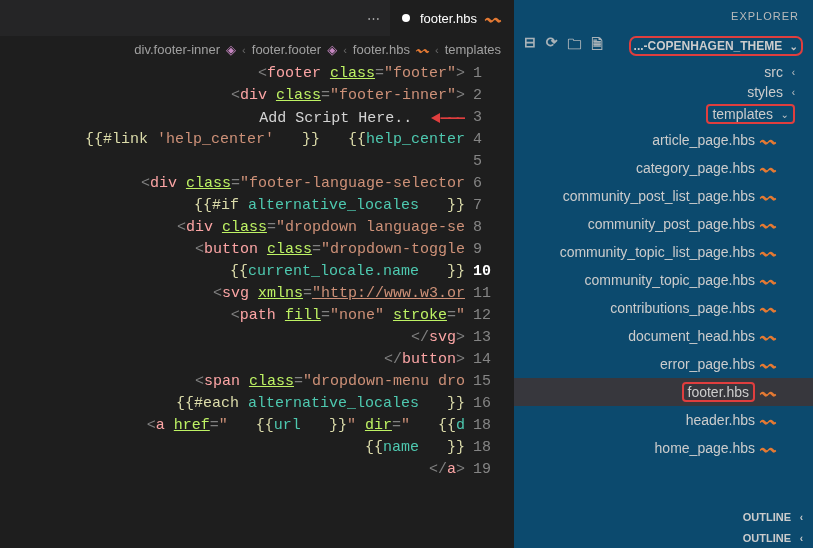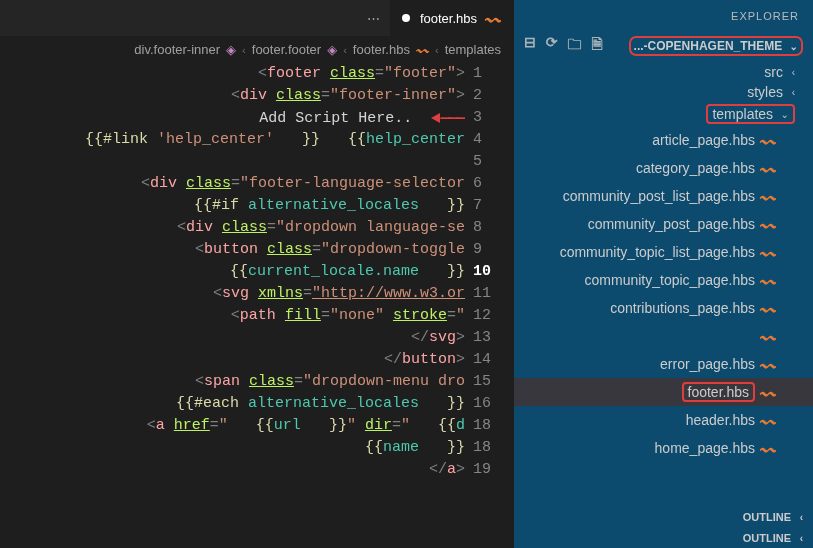--- a/index.html
+++ b/index.html
@@ -246,20 +246,21 @@
         <div class="tree-item depth2">
           <span class="ficon">〰</span>
           <span>community_topic_page.hbs</span>
         </div>
         <div class="tree-item depth2">
           <span class="ficon">〰</span>
           <span>contributions_page.hbs</span>
         </div>
         <div class="tree-item depth2">
           <span class="ficon">〰</span>
+          <span>document_head.hbs</span>
         </div>
         <div class="tree-item depth2">
           <span class="ficon">〰</span>
           <span>error_page.hbs</span>
         </div>
         <div class="tree-item depth2 active">
           <span class="ficon">〰</span>
           <span><span class="hl">footer.hbs</span></span>
         </div>
         <div class="tree-item depth2">

